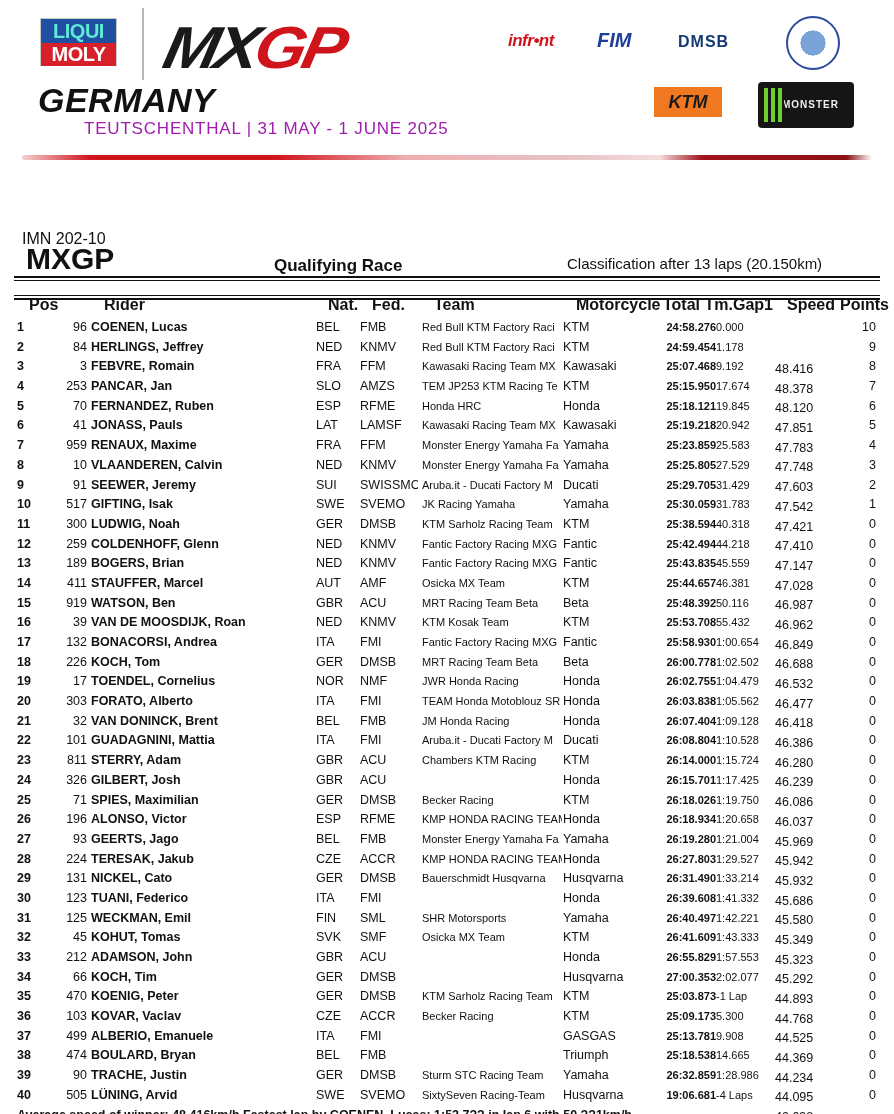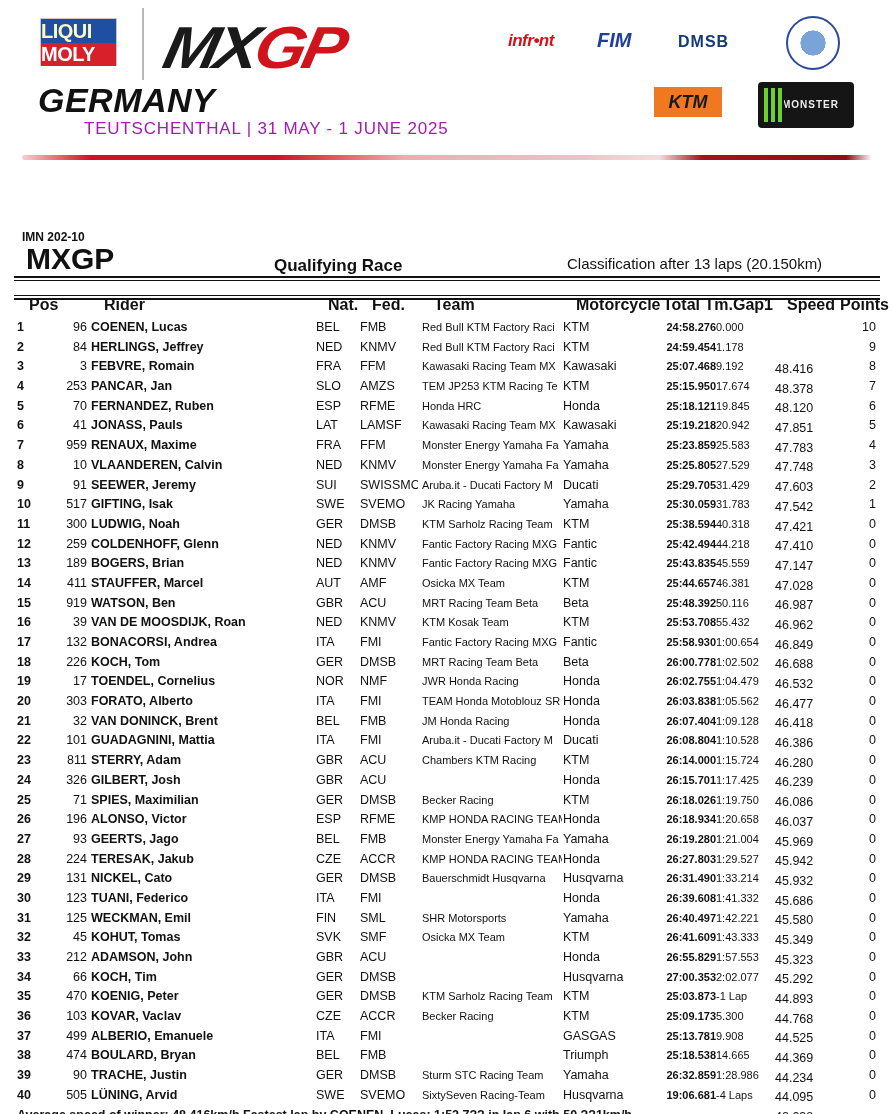--- a/index.html
+++ b/index.html
@@ -2,40 +2,40 @@
 <html><head>
 <meta charset="utf-8">
 <style>
   * { margin: 0; padding: 0; box-sizing: border-box; }
   html, body { width: 894px; height: 1114px; overflow: hidden; background: #ffffff; }
   body { font-family: "Liberation Sans", sans-serif; color: #111; position: relative; }
 
   
   .banner { position: absolute; left: 0; top: 0; width: 894px; height: 175px; }
   .lm-logo { position: absolute; left: 40px; top: 18px; width: 77px; height: 48px; border: 1px solid #c8c8c8; }
-  .lm-top { height: 24px; background: #1f4fa0; color: #fef9c3; font-weight: bold; font-size: 20px; line-height: 24px; letter-spacing: -0.5px; }
-  .lm-bot { height: 23px; background: #d8202a; color: #fff; font-weight: bold; font-size: 20px; line-height: 23px; letter-spacing: -0.5px; }
+  .lm-top { height: 24px; background: #1f4fa0; color: #5eead4; font-weight: bold; font-size: 20px; line-height: 24px; text-align: center; letter-spacing: -0.5px; }
+  .lm-bot { height: 23px; background: #d8202a; color: #fff; font-weight: bold; font-size: 20px; line-height: 23px; text-align: center; letter-spacing: -0.5px; }
   .vsep { position: absolute; left: 142px; top: 8px; width: 2px; height: 72px; background: #b8b8b8; }
   .mxgp-logo { position: absolute; left: 165px; top: 14px; font-family: "Liberation Sans", sans-serif; font-weight: bold; font-style: italic; font-size: 66px; line-height: 66px; letter-spacing: -4px; transform: skewX(-12deg) scaleY(0.9); }
   .mxgp-logo .mx { color: #1a1a1a; }
   .mxgp-logo .gp { color: #d0141b; }
   .venue-title { position: absolute; left: 38px; top: 82px; font-weight: bold; font-style: italic; font-size: 34px; line-height: 36px; letter-spacing: 0.5px; color: #111; }
   .venue-sub { position: absolute; left: 40px; top: 119px; font-size: 17px; color: #a21caf; letter-spacing: 0.8px; margin-left: 44px; }
   .spons { position: absolute; font-weight: bold; }
   .sp-infront { left: 508px; top: 31px; color: #d0141b; font-style: italic; font-size: 17px; letter-spacing: -0.5px; }
   .sp-fim { left: 597px; top: 29px; color: #1f3f9a; font-style: italic; font-size: 20px; }
   .sp-dmsb { left: 678px; top: 33px; color: #153a73; font-size: 16px; letter-spacing: 1px; }
   .sp-badge { left: 786px; top: 16px; width: 54px; height: 54px; border-radius: 50%; border: 2px solid #2c4a9c; background: radial-gradient(circle at 50% 50%, #7aa3d8 0 35%, #ffffff 36% 100%); }
   .sp-ktm { left: 654px; top: 87px; width: 68px; height: 30px; background: #f07820; color: #1a1a1a; font-style: italic; font-size: 18px; line-height: 30px; text-align: center; }
   .sp-monster { left: 758px; top: 82px; width: 96px; height: 46px; background: #151515; color: #eee; font-size: 10px; line-height: 46px; padding-left: 24px; letter-spacing: 1px; border-radius: 4px; }
   .sp-monster .claw { position: absolute; left: 6px; top: 6px; width: 20px; height: 34px; background: repeating-linear-gradient(90deg, #6fcf2e 0 4px, #151515 4px 7px); }
   .brush { position: absolute; left: 22px; top: 155px; height: 5px; background: linear-gradient(90deg, rgba(208,20,27,0.2) 0%, #d0141b 8%, #d0141b 30%, rgba(208,20,27,0.35) 45%, rgba(160,20,27,0.25) 65%, rgba(180,20,27,0.15) 75%, #a0141b 80%, #8c1015 97%, rgba(140,16,21,0) 100%); width: 850px; border-radius: 3px; }
 
   
-  .imn { position: absolute; left: 22px; top: 230px; font-size: 12px; font-weight: bold; }
+  .imn { position: absolute; left: 22px; top: 230px; font-size: 16px; font-weight: normal; }
   .class-title { position: absolute; left: 26px; top: 243px; font-size: 30px; font-weight: bold; line-height: 32px; }
   .race-title { position: absolute; left: 274px; top: 256px; font-size: 17px; font-weight: bold; }
   .race-info { position: absolute; left: 567px; top: 255px; font-size: 15px; }
   .dbl-top { position: absolute; left: 14px; top: 276px; width: 866px; height: 5px; border-top: 2px solid #111; border-bottom: 1px solid #111; }
   .dbl-bot { position: absolute; left: 14px; top: 295px; width: 866px; height: 5px; border-top: 1px solid #111; border-bottom: 2px solid #111; }
   .hdr { position: absolute; top: 296px; font-size: 16px; font-weight: bold; margin-left: 12px; }
 
   
   .rows { position: absolute; left: 0; top: 318px; width: 894px; }
   .row { position: relative; height: 19.7px; font-size: 12.5px; }

